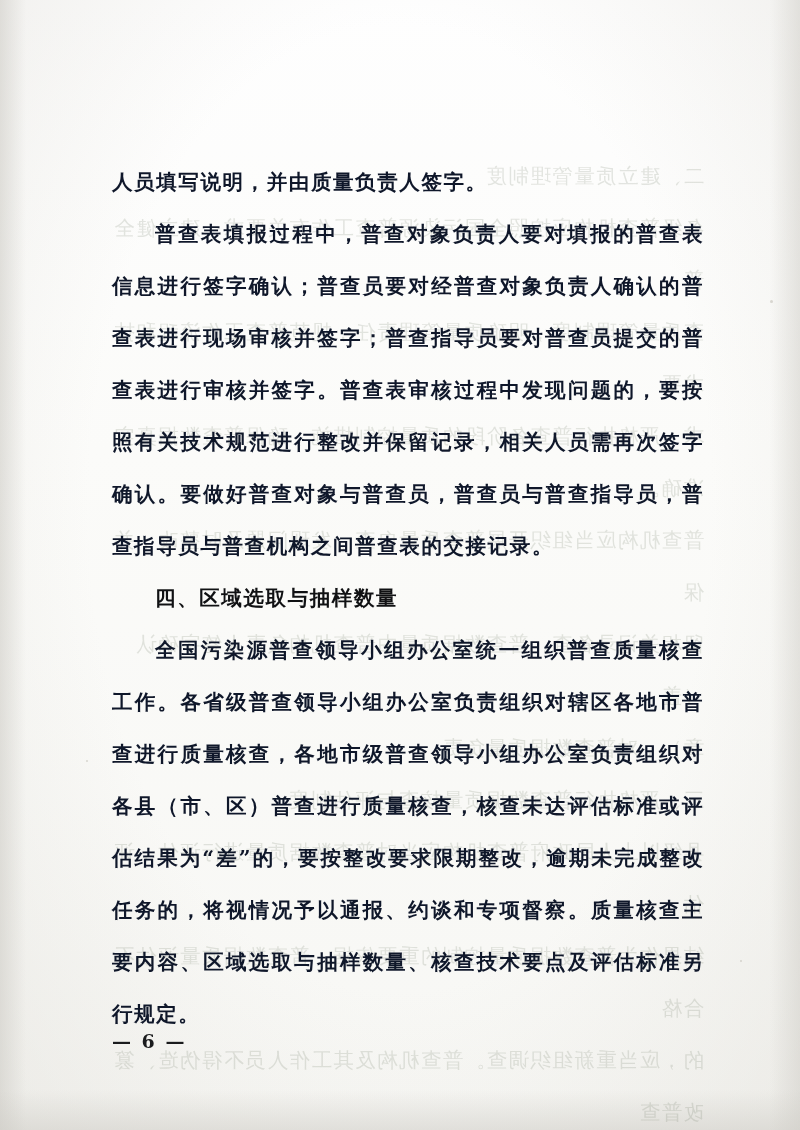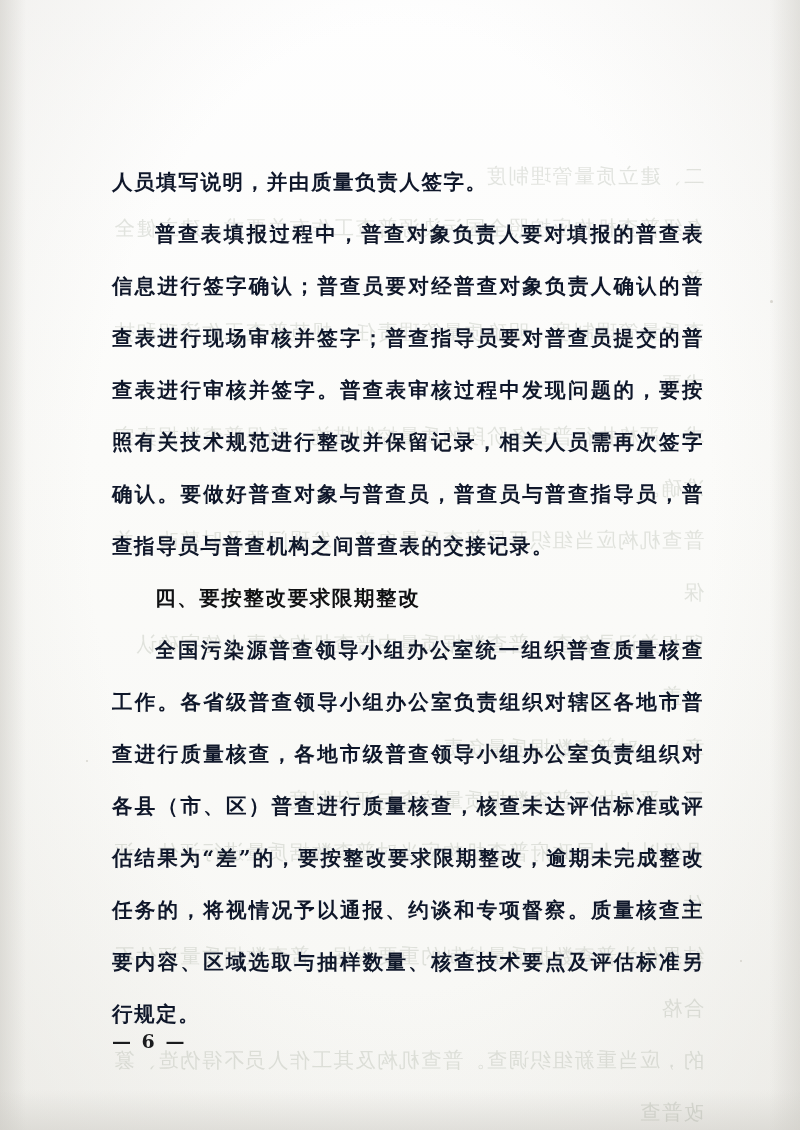--- a/index.html
+++ b/index.html
@@ -133,21 +133,21 @@
     <p>三、严格执行普查数据质量核查与评估制度</p>
     <p>县级以上人民政府普查机构应当对普查数据质量进行评估，评估</p>
     <p>结果作为普查数据质量控制的重要依据。普查数据质量评估不合格</p>
     <p>的，应当重新组织调查。普查机构及其工作人员不得伪造、篡改普查</p>
 
   </div>
 
   <div class="content">
     <p class="para no-indent">人员填写说明，并由质量负责人签字。</p>
     <p class="para">普查表填报过程中，普查对象负责人要对填报的普查表信息进行签字确认；普查员要对经普查对象负责人确认的普查表进行现场审核并签字；普查指导员要对普查员提交的普查表进行审核并签字。普查表审核过程中发现问题的，要按照有关技术规范进行整改并保留记录，相关人员需再次签字确认。要做好普查对象与普查员，普查员与普查指导员，普查指导员与普查机构之间普查表的交接记录。</p>
-    <h2 class="heading">四、要按整改要求限期整改</h2>
+    <h2 class="heading">四、区域选取与抽样数量</h2>
     <p class="para">全国污染源普查领导小组办公室统一组织普查质量核查工作。各省级普查领导小组办公室负责组织对辖区各地市普查进行质量核查，各地市级普查领导小组办公室负责组织对各县（市、区）普查进行质量核查，核查未达评估标准或评估结果为“差”的，要按整改要求限期整改，逾期未完成整改任务的，将视情况予以通报、约谈和专项督察。质量核查主要内容、区域选取与抽样数量、核查技术要点及评估标准另行规定。</p>
   </div>
 
   <div class="page-number">— 6 —</div>
 
   <div class="speckle" style="left:770px; top:300px; width:3px; height:3px;"></div>
   <div class="speckle" style="left:86px; top:760px; width:2px; height:2px;"></div>
   <div class="speckle" style="left:740px; top:960px; width:2px; height:2px;"></div>
 </div>
 

